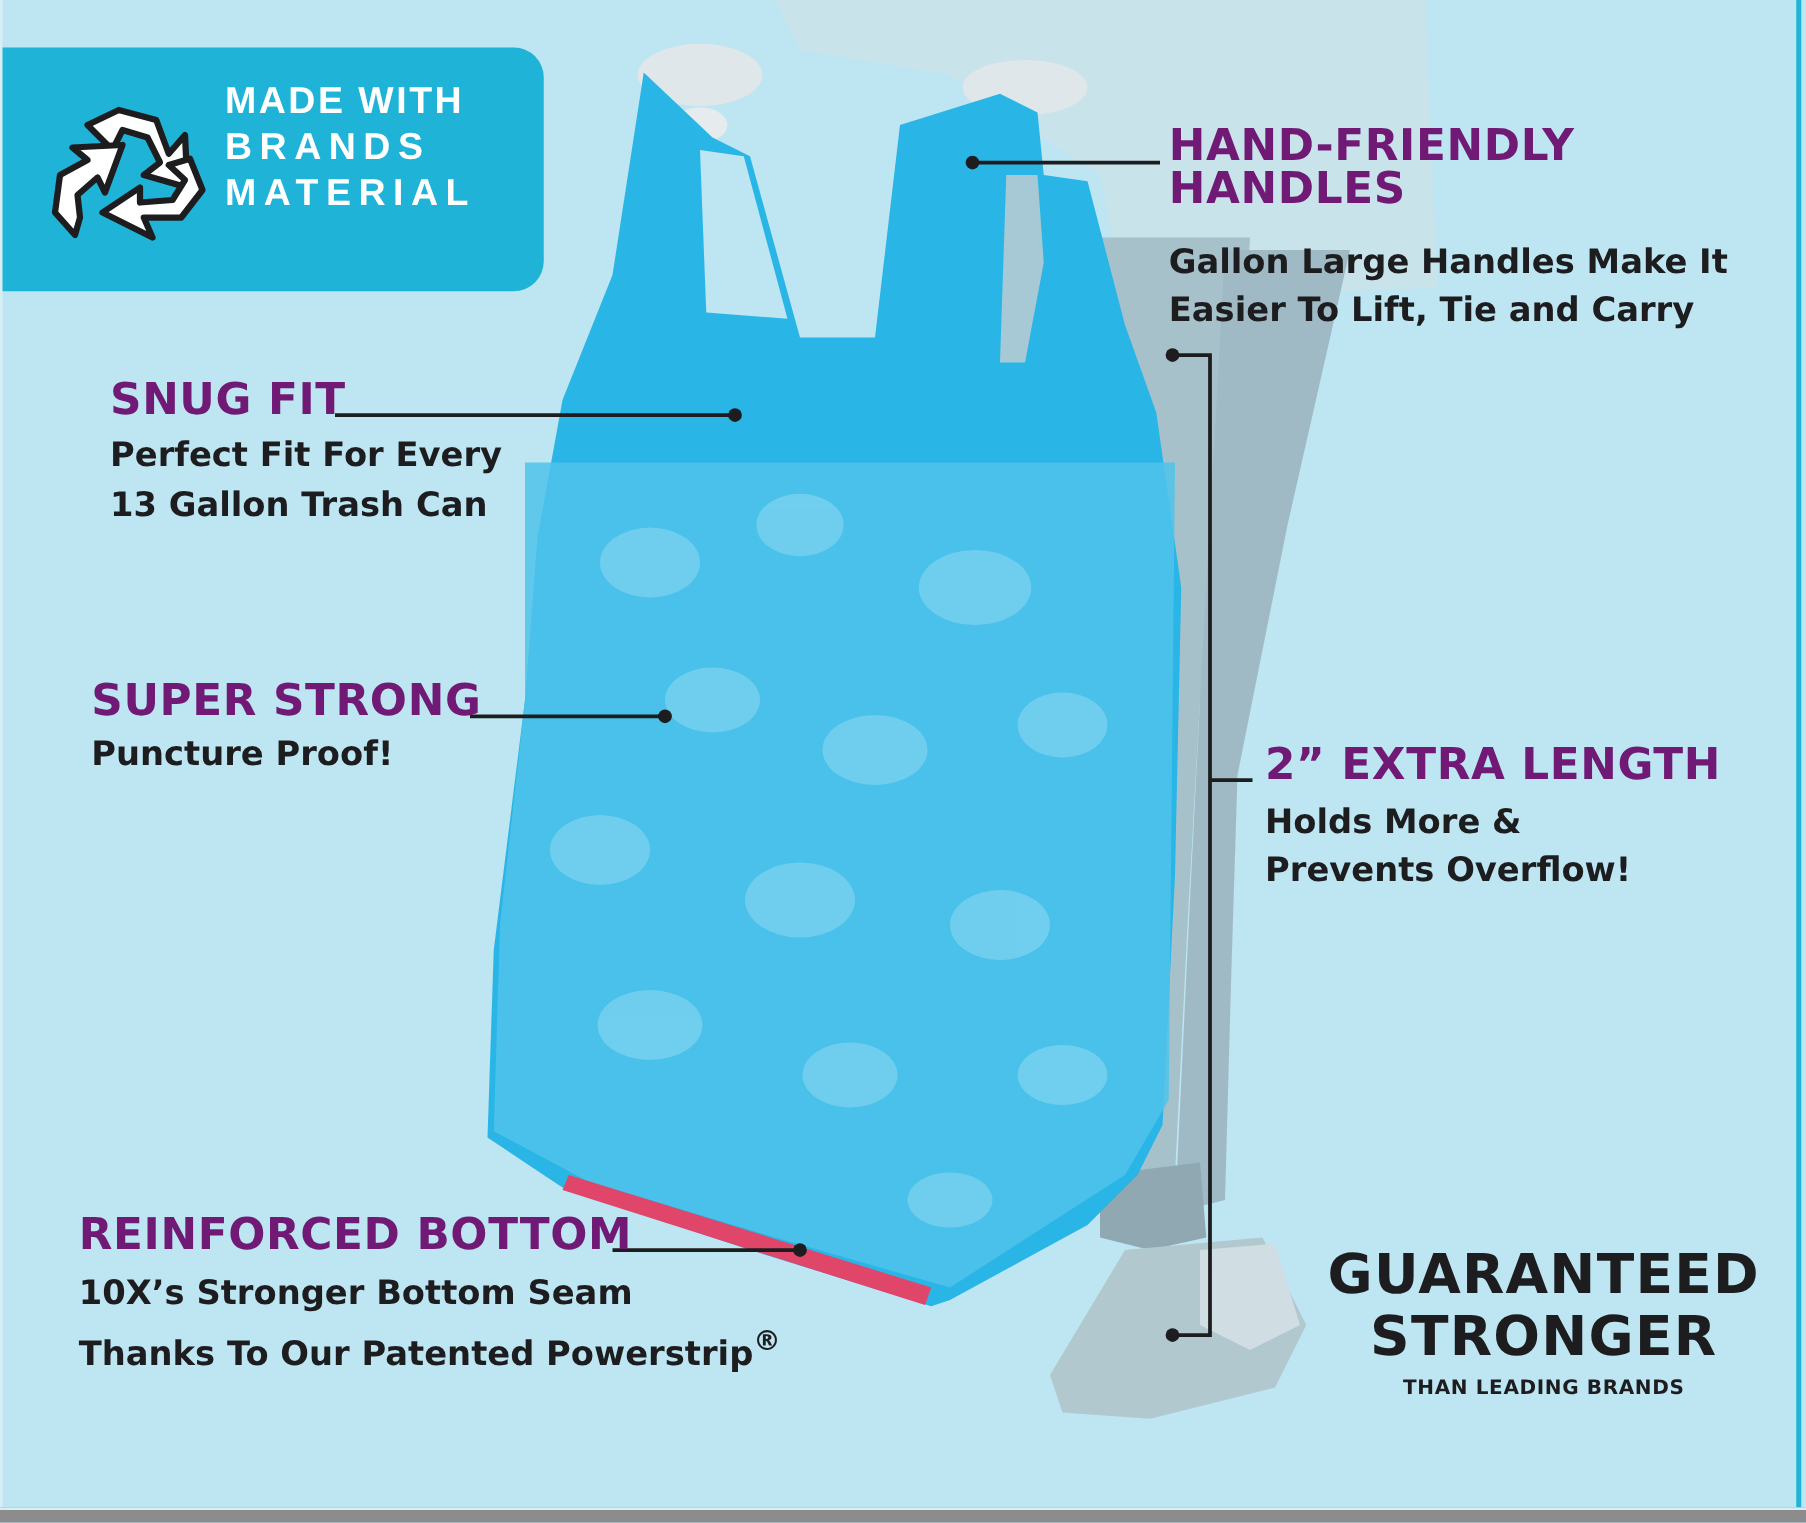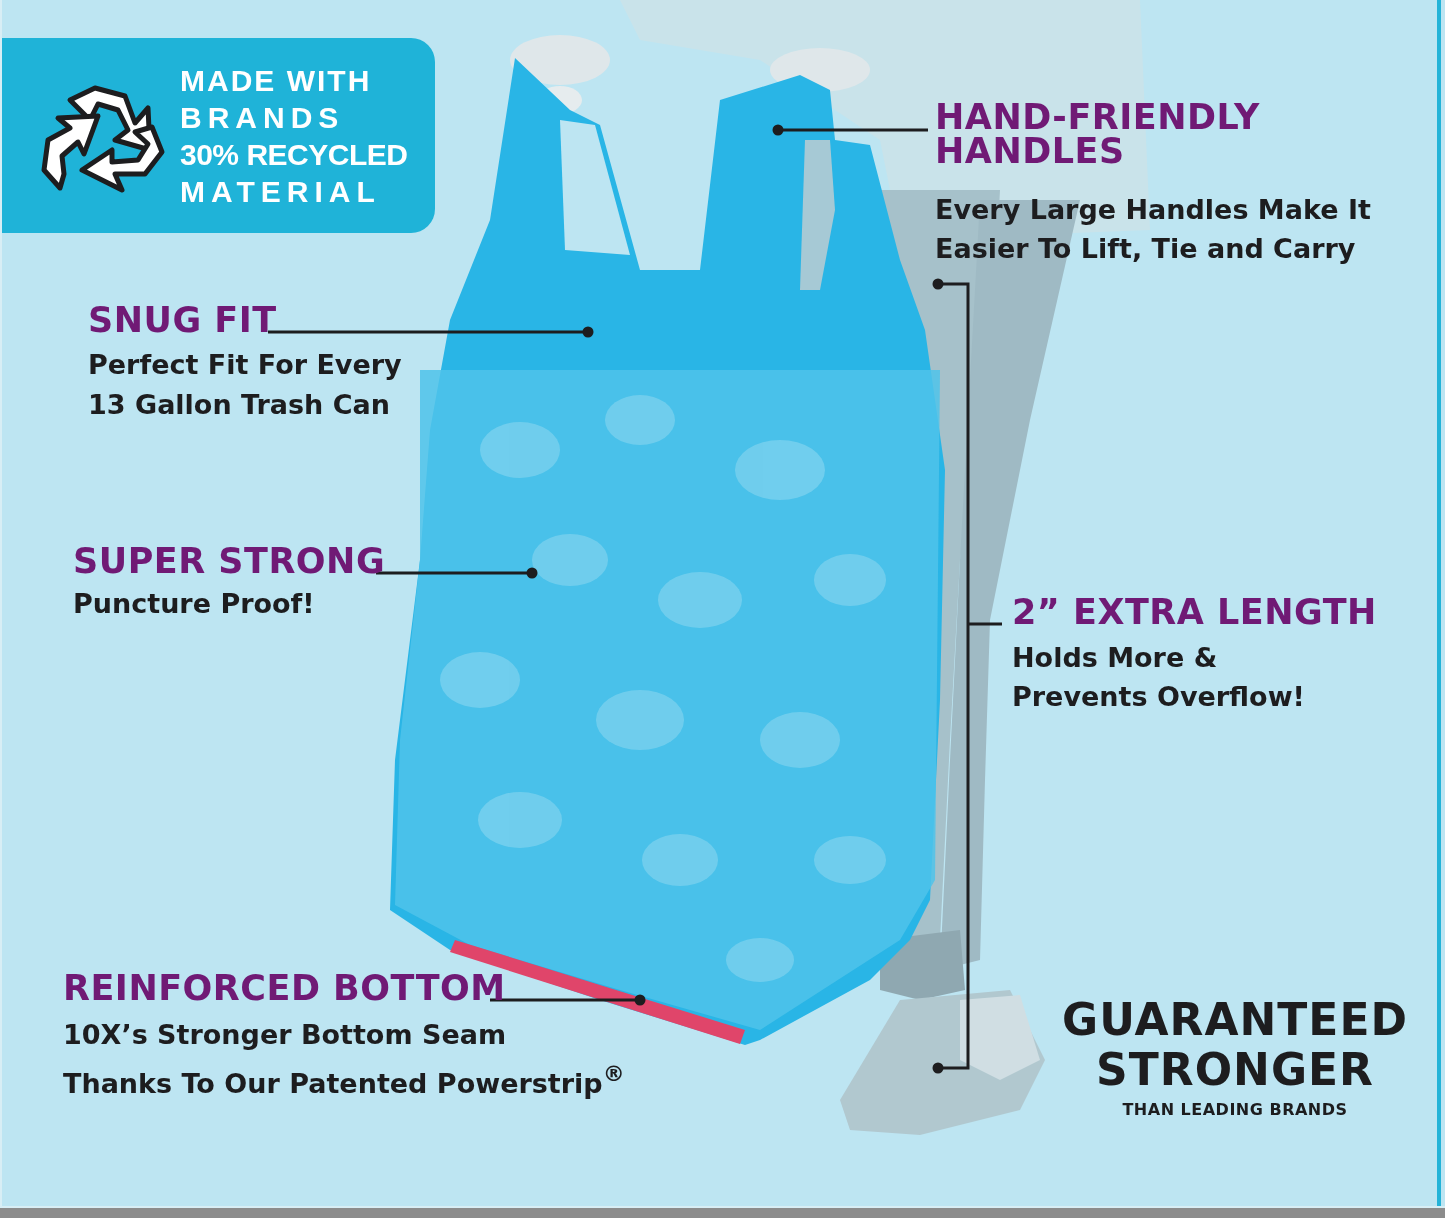--- a/index.html
+++ b/index.html
@@ -112,28 +112,27 @@
     <svg class="badge-icon" viewBox="0 0 130 120">
       <g fill="#ffffff" stroke="#1d1d1f" stroke-width="5" stroke-linejoin="round">
         <path d="M30 22 L55 10 L85 18 L95 45 L108 30 L110 72 L75 62 L88 52 L78 32 L58 26 L50 42 Z"></path>
         <path d="M112 65 L122 90 L105 112 L75 112 L82 128 L42 108 L72 88 L72 100 L98 98 L108 82 L95 70 Z" transform="translate(0,-16)"></path>
         <path d="M20 110 L4 92 L8 62 L30 50 L18 40 L58 38 L44 76 L38 64 L22 78 L24 96 Z" transform="translate(0,0)"></path>
       </g>
     </svg>
     <div class="badge-text">
       <div class="bt-wide">MADE WITH</div>
       <div class="bt-xwide">BRANDS</div>
-      <div class="bt-tight">30% RECYCLED</div>
       <div class="bt-xwide">MATERIAL</div>
     </div>
   </div>
 
   <div class="callout-title" style="left:935px; top:97px;">HAND-FRIENDLY</div>
   <div class="callout-title" style="left:935px; top:131px;">HANDLES</div>
-  <div class="callout-sub" style="left:935px; top:190px;">Every Large Handles Make It</div>
+  <div class="callout-sub" style="left:935px; top:190px;">Gallon Large Handles Make It</div>
   <div class="callout-sub" style="left:935px; top:229px;text-align:right;">Easier To Lift, Tie and Carry</div>
 
   <div class="callout-title" style="left:88px; top:300px;">SNUG FIT</div>
   <div class="callout-sub" style="left:88px; top:345px;">Perfect Fit For Every</div>
   <div class="callout-sub" style="left:88px; top:385px;">13 Gallon Trash Can</div>
 
   <div class="callout-title" style="left:73px; top:541px;">SUPER STRONG</div>
   <div class="callout-sub" style="left:73px; top:584px;">Puncture Proof!</div>
 
   <div class="callout-title" style="left:1012px; top:592px;">2” EXTRA LENGTH</div>

